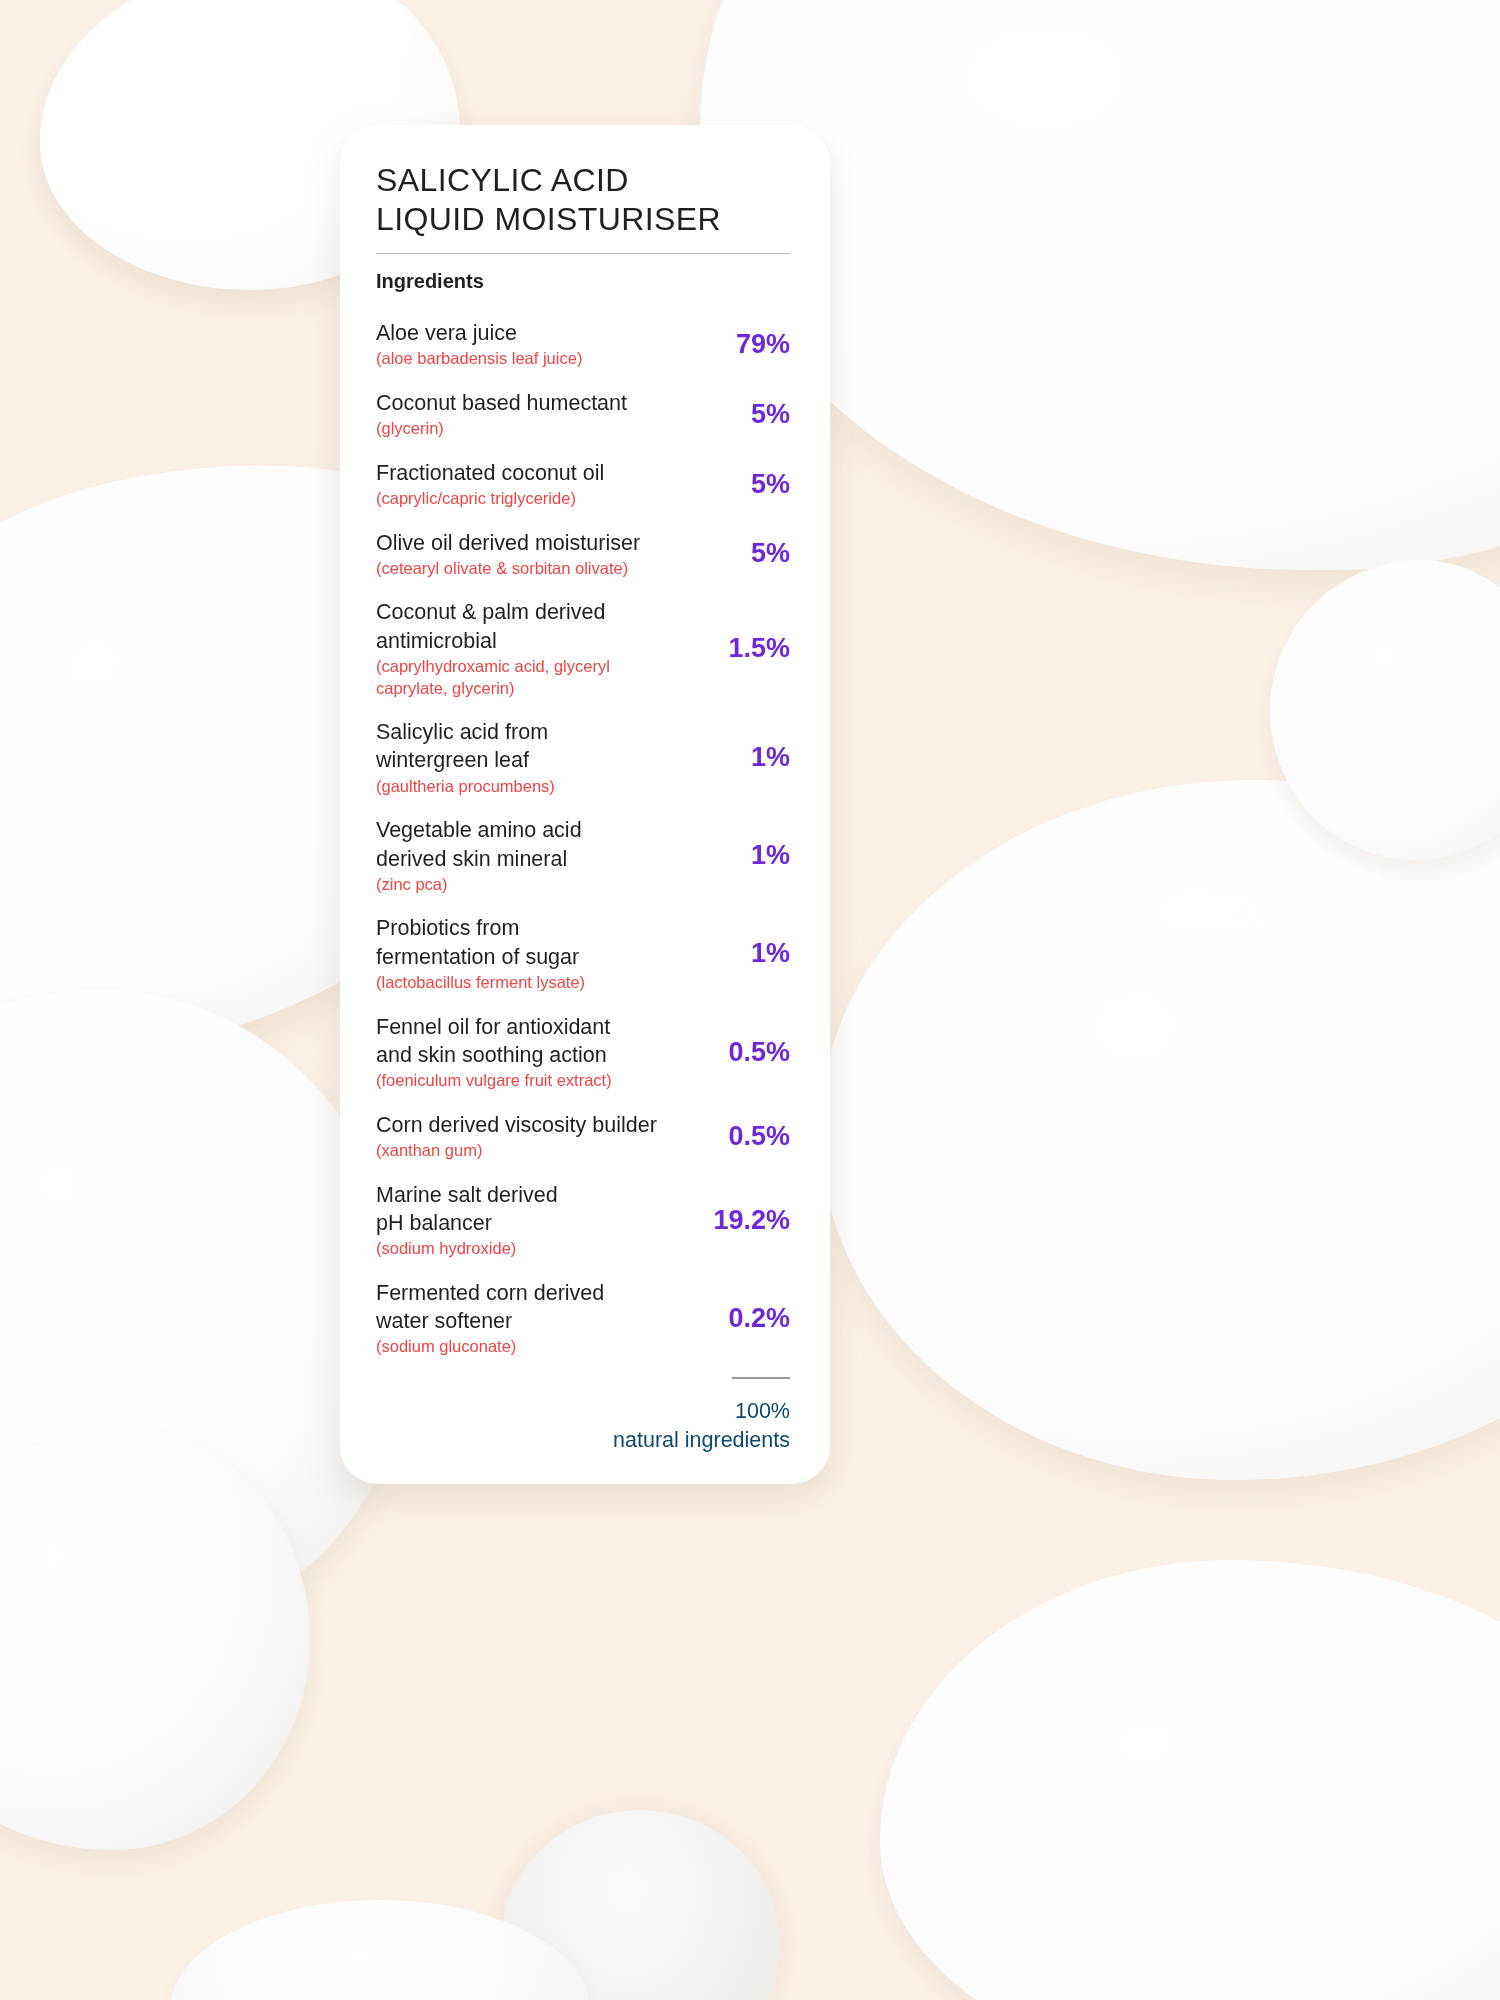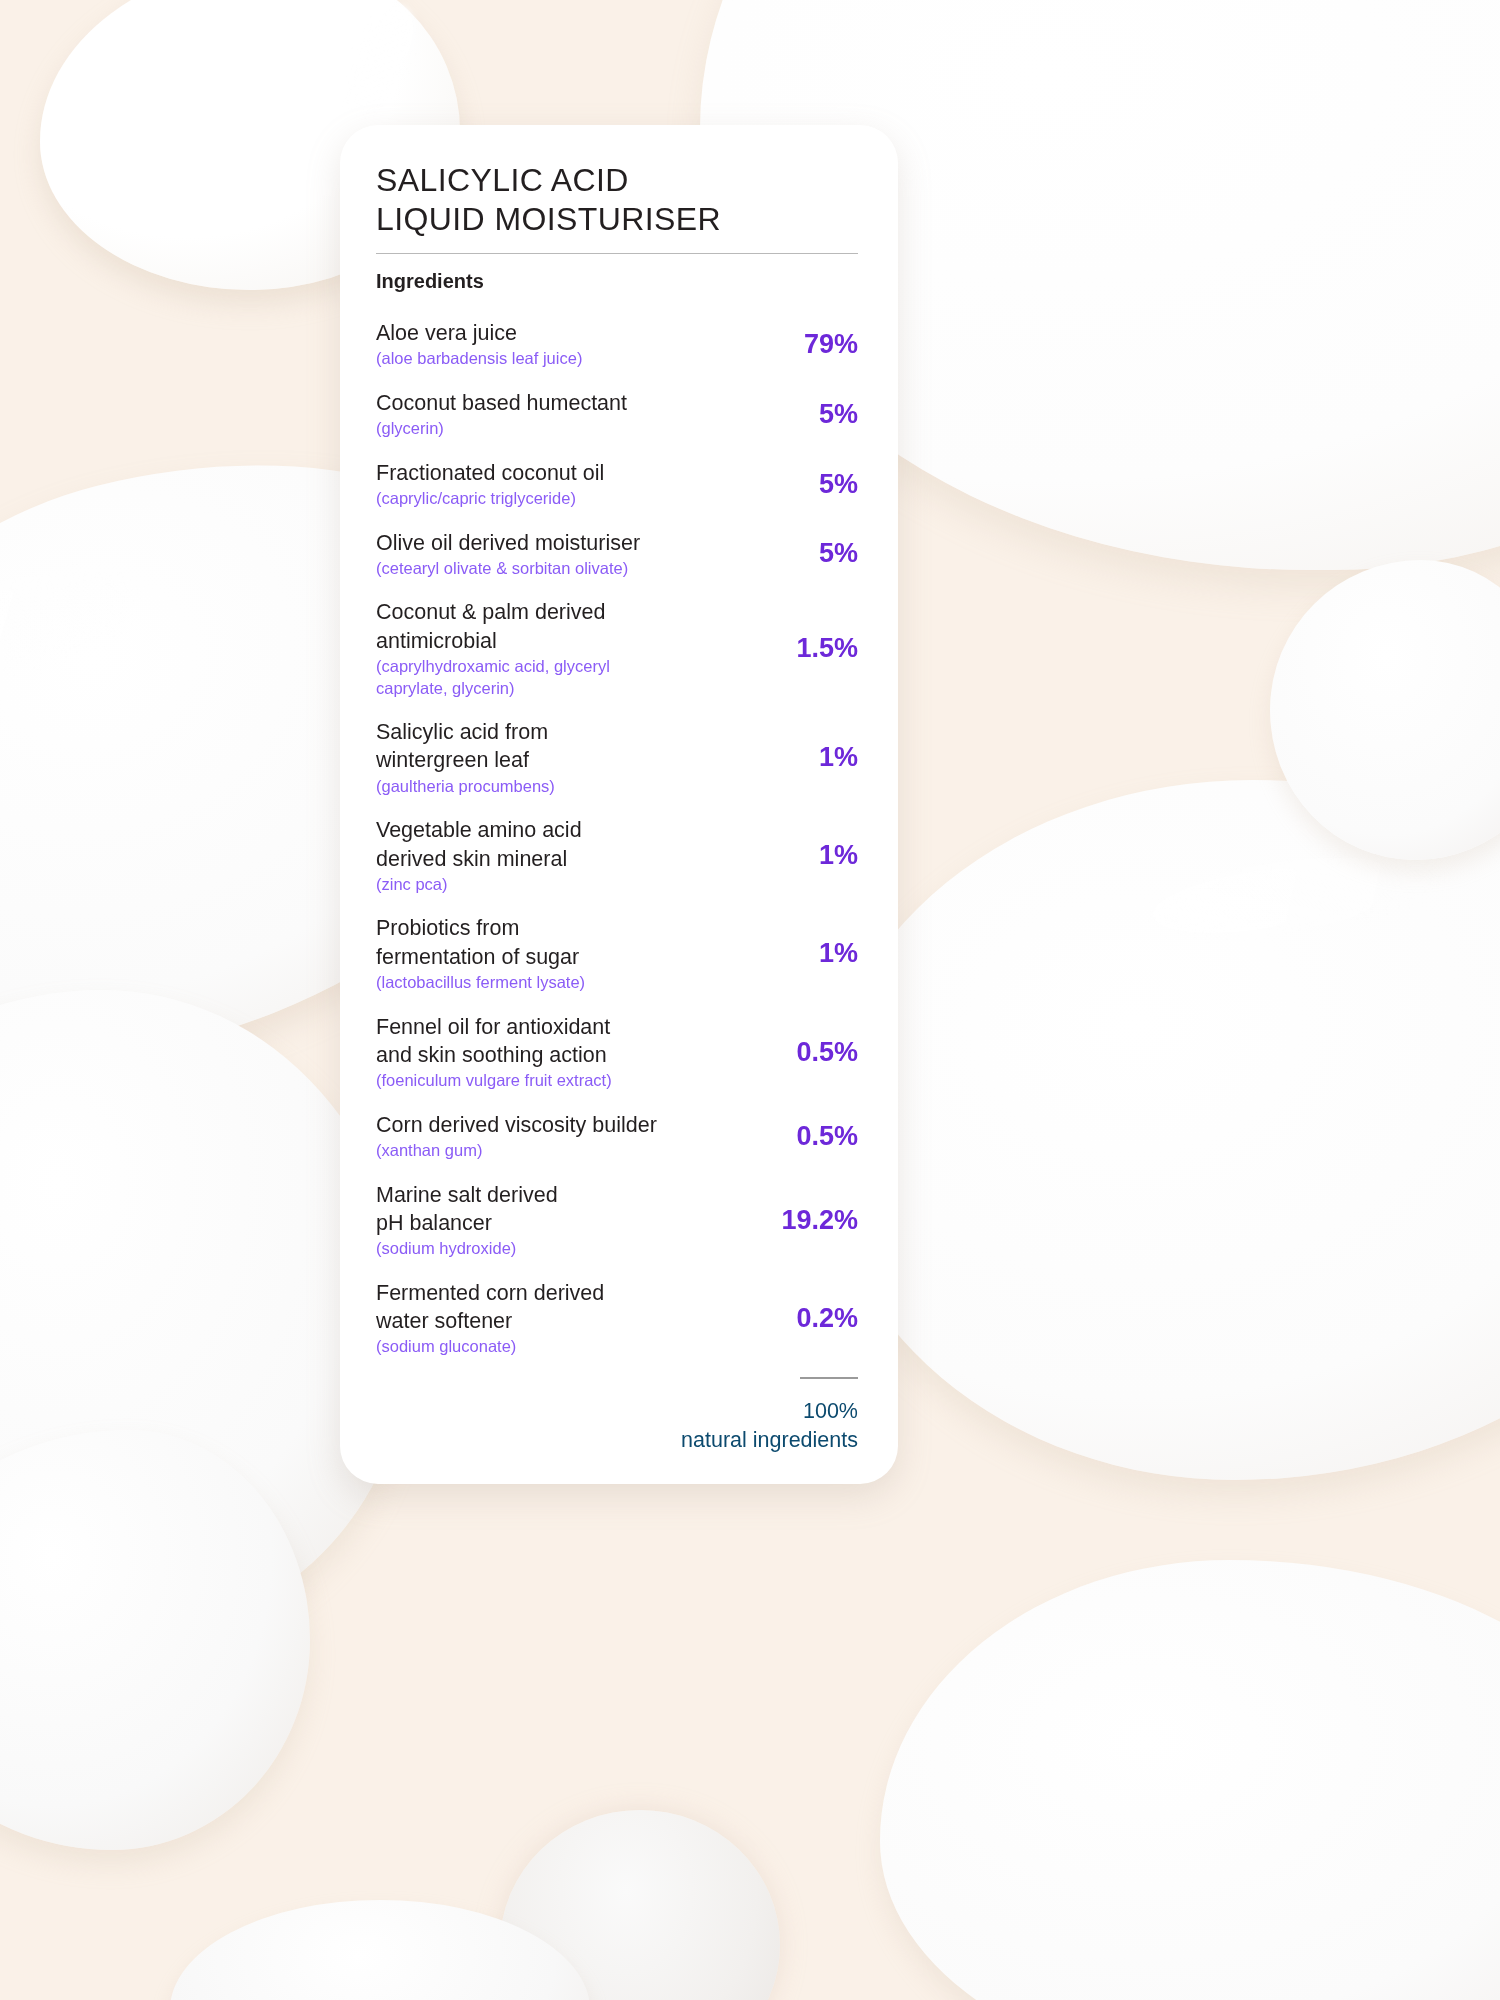--- a/index.html
+++ b/index.html
@@ -90,21 +90,21 @@
     left:170px;top:1900px;width:420px;height:220px;
     background:radial-gradient(ellipse at 45% 25%, #ffffff 0%, #f8f8f8 60%, #efebe8 100%);
     border-radius:50%;
     box-shadow:0 10px 20px rgba(205,185,165,.2);
   }
 
   
   #label-card{
     position:absolute;
     left:340px;top:125px;
-    width:558px;
+    width:490px;
     min-height:1290px;
     background:#fff;
     border-radius:38px;
     box-shadow:0 12px 34px rgba(170,150,135,.22);
     box-sizing:border-box;
     padding:36px 40px 30px 36px;
   }
 
   #product-title{
     font-size:32px;
@@ -124,21 +124,21 @@
 
   .ingredient-row{
     display:flex;align-items:center;justify-content:space-between;
     margin-bottom:19px;gap:18px;
   }
   .ing-text{flex:1 1 auto;min-width:0;}
   .ing-name{
     font-size:21.5px;line-height:1.32;color:#231f20;white-space:pre-line;
   }
   .ing-inci{
-    font-size:16.5px;line-height:1.3;color:#8b5cf6;white-space:pre-line;
+    font-size:16.5px;line-height:1.3;color:#ef4444;white-space:pre-line;
     margin-top:1px;
   }
   .ing-pct{
     font-size:27px;color:#6d28d9;white-space:nowrap;flex:0 0 auto;
     text-align:right;
     font-weight:bold;
   }
 
   #total-block{margin-top:2px;}
   #total-rule{

